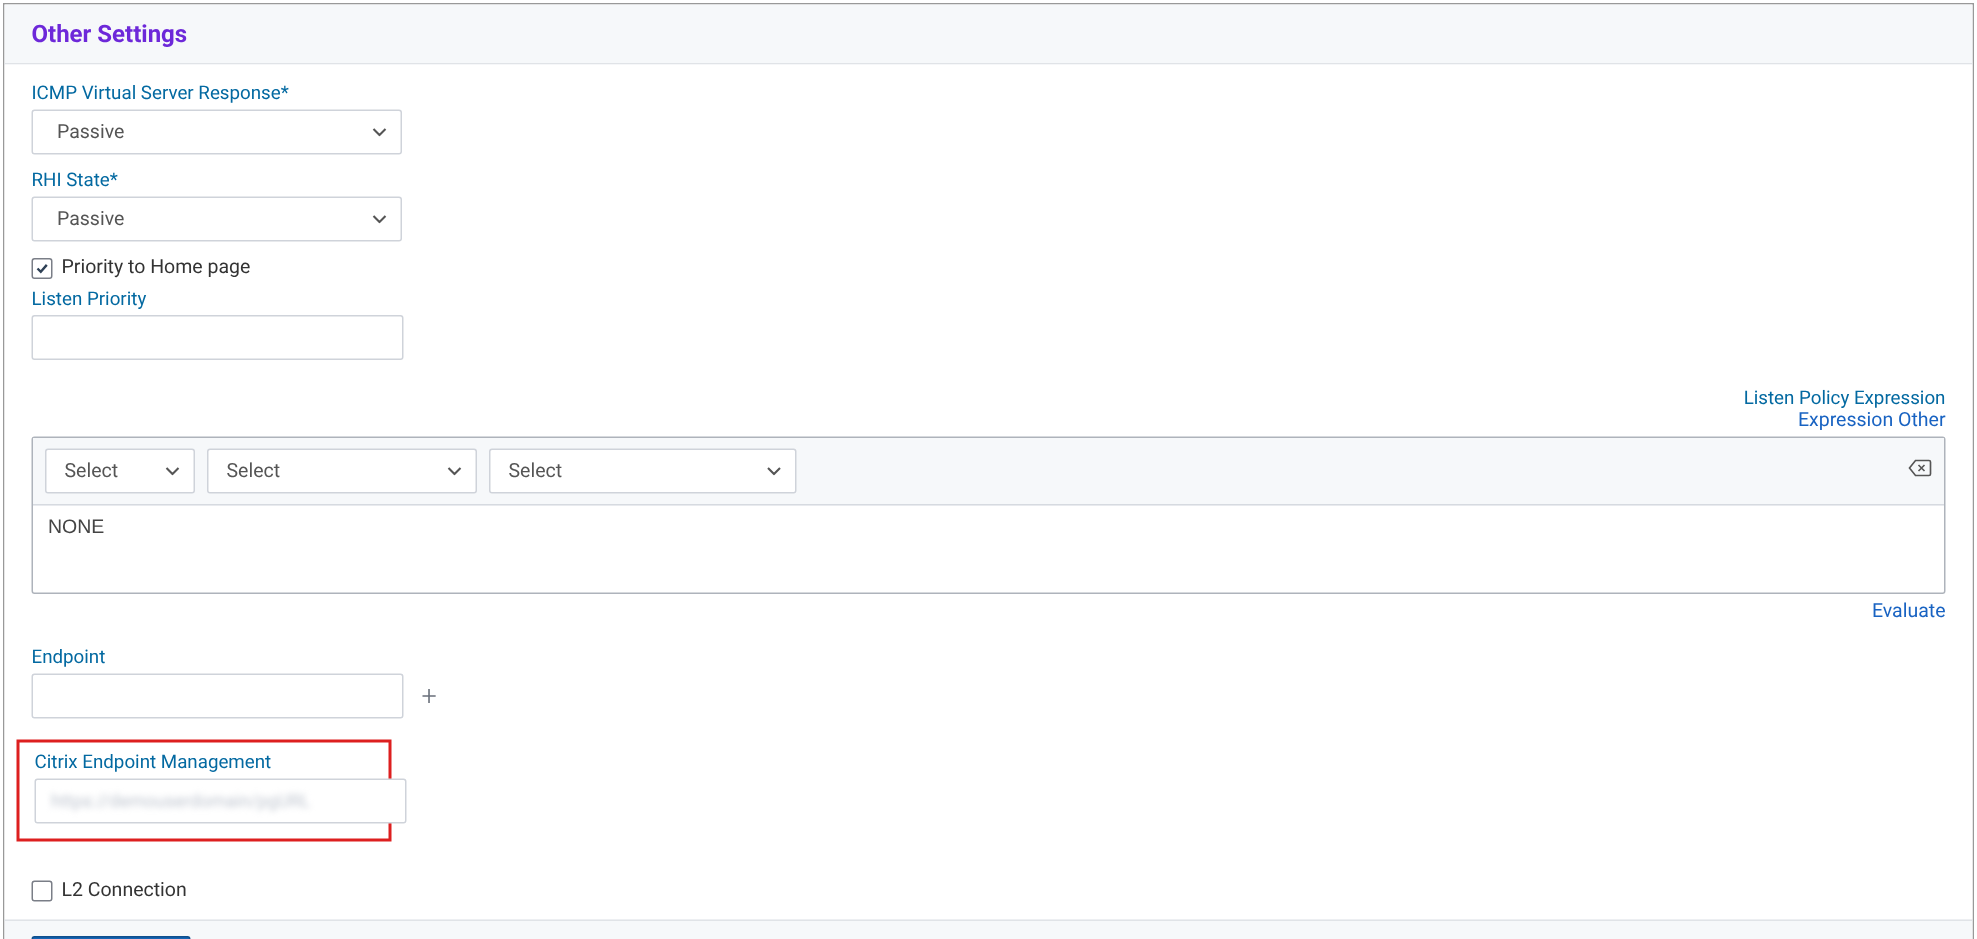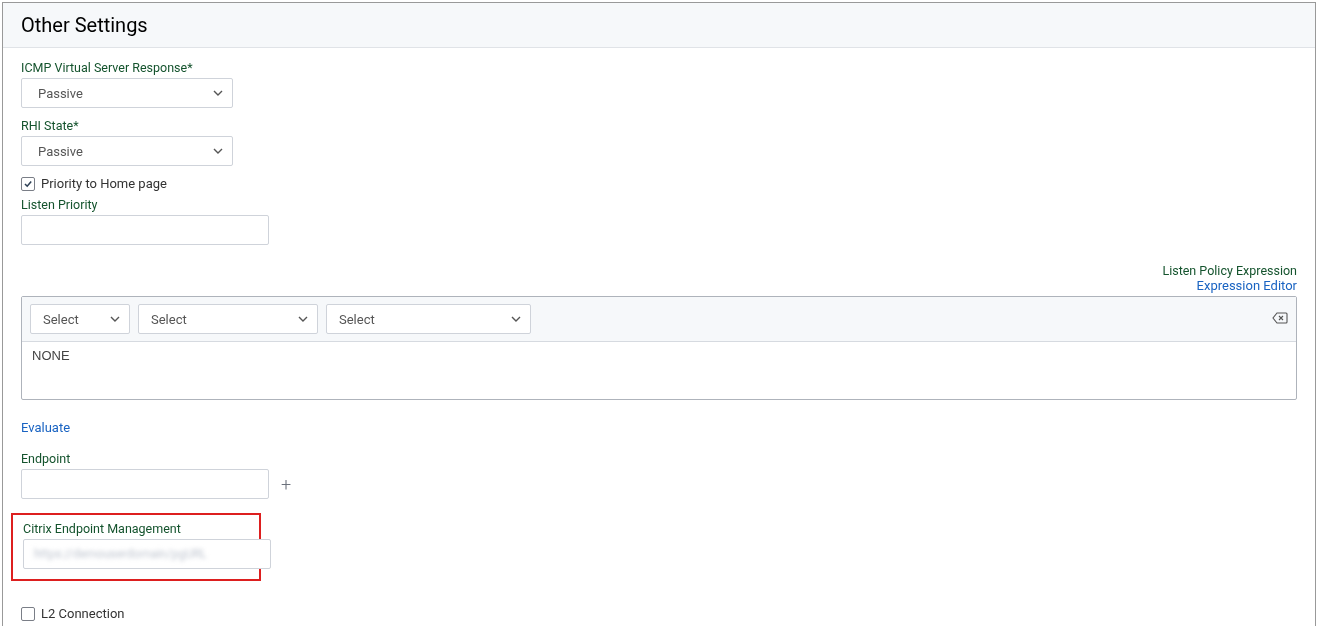--- a/index.html
+++ b/index.html
@@ -10,40 +10,40 @@
       background: #fff;
       padding: 2px;
     }
     .outer-border {
       border: 1px solid #999;
     }
     .header {
       background: #f6f8fa;
       border-bottom: 1px solid #e0e3e7;
       padding: 10px 18px;
-      font-size: 20px;
-      font-weight: 400;
-      color: #000000;
+      font-size: 16px;
+      font-weight: 700;
+      color: #6d28d9;
     }
     .content {
       padding: 12px 18px 2px 18px;
       background: #fff;
     }
     .field-group {
       margin-bottom: 10px;
     }
     .field-label {
       font-size: 12.5px;
-      color: #14532d;
+      color: #0369a1;
       margin-bottom: 3px;
       display: block;
     }
     .select-wrap {
       position: relative;
-      width: 212px;
+      width: 247px;
     }
     .select-wrap.small { width: 100px; }
     .select-wrap.med { width: 180px; }
     .select-wrap.lg { width: 205px; }
     .select-box {
       width: 100%;
       height: 30px;
       border: 1px solid #cfd3da;
       border-radius: 2px;
       background: #fff;
@@ -124,21 +124,22 @@
       outline: none;
       font-family: Liberation Sans, sans-serif;
     }
     .clear-icon {
       margin-left: auto;
       cursor: pointer;
       color: #555;
     }
     .evaluate-row {
       display: flex;
-      margin-top: 20px;
+      justify-content: flex-end;
+      margin-top: 4px;
       margin-bottom: 16px;
     }
     .input-with-add {
       display: flex;
       align-items: center;
       gap: 12px;
     }
     .plus-btn {
       font-size: 18px;
       color: #6b717c;
@@ -219,21 +220,21 @@
       <span>Priority to Home page</span>
     </div>
 
     <div class="field-group" style="margin-bottom:18px;">
       <label class="field-label">Listen Priority</label>
       <input class="text-input" value="" style="">
     </div>
 
     <div class="row-between">
       <label class="field-label" style="margin-bottom:0">Listen Policy Expression</label>
-      <span class="link">Expression Editor</span>
+      <span class="link">Expression Other</span>
     </div>
     <div class="expr-box">
       <div class="expr-toolbar">
         <div class="select-wrap small">
           <div class="select-box" style="padding-left:12px">
               <span>Select</span>
             </div>
           <span class="chevron">
             <svg width="10" height="6" viewBox="0 0 10 6">
                 <path d="M1 1 L5 5 L9 1" stroke="#555" stroke-width="1.4" fill="none"></path>

